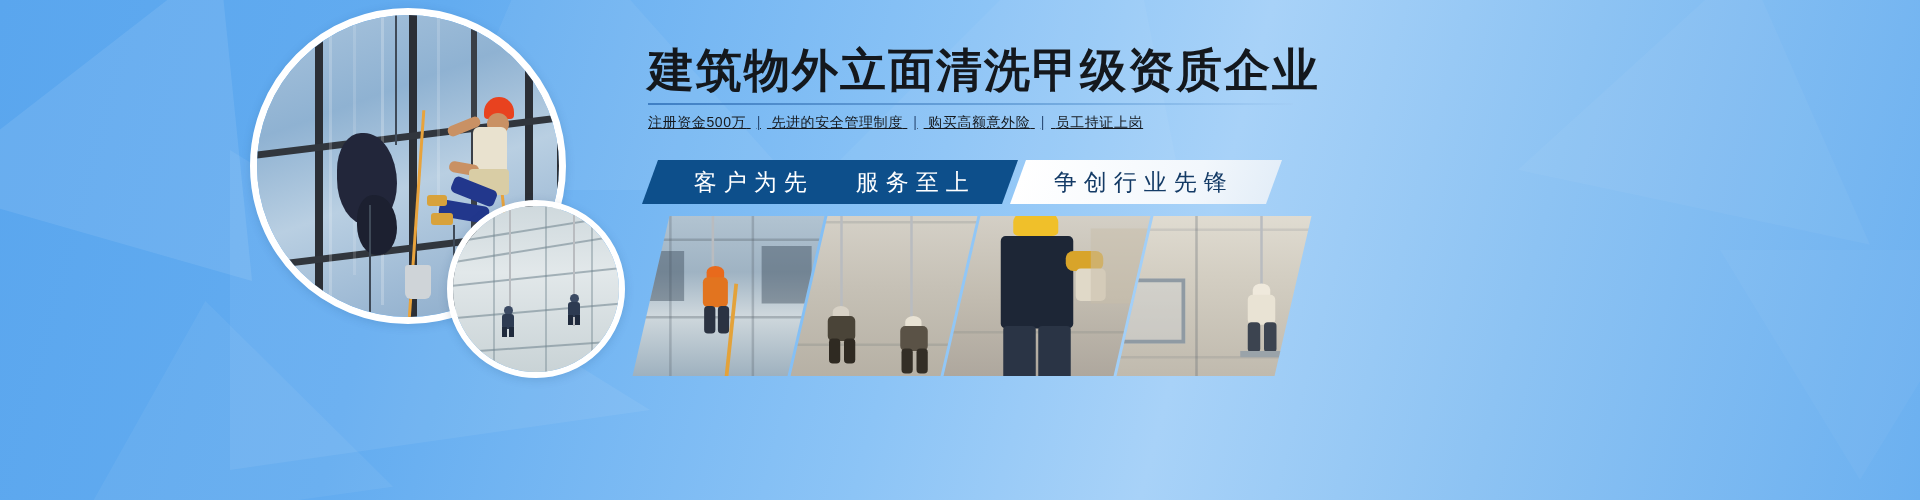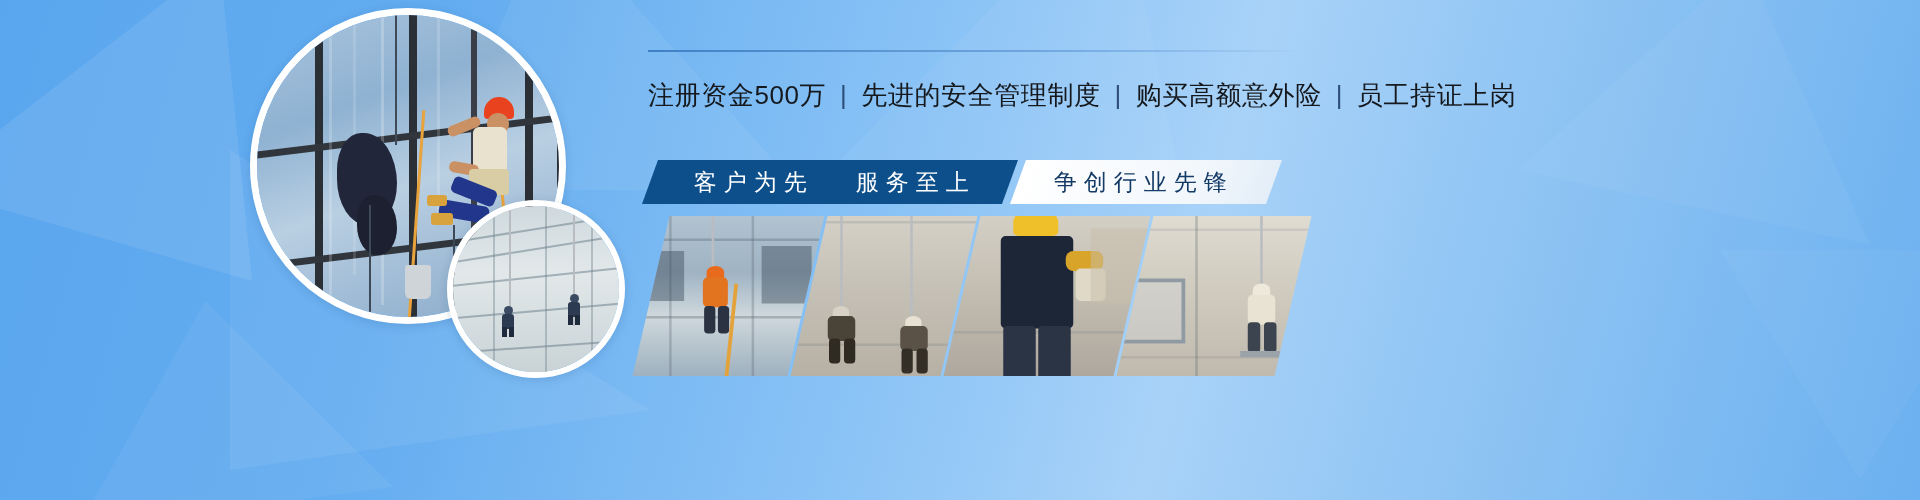--- a/index.html
+++ b/index.html
@@ -93,22 +93,22 @@
   .content{ position:absolute; left:648px; top:44px; width:1240px; }
   .title{
     font-size:46px; font-weight:bold; color:#14181d;
     letter-spacing:2px; line-height:1.16; white-space:nowrap;
   }
   .divider{
     margin-top:6px; width:645px; height:2px;
     background:linear-gradient(90deg,#3f7fc4 0%,#6fa7dd 60%,rgba(160,200,240,.25) 100%);
   }
   .subtitle{
-    margin-top:26px; font-size:26px; color:#15191e;
-    letter-spacing:.6px; white-space:nowrap;
+    margin-top:9px; font-size:14px; color:#15191e;
+    letter-spacing:.6px; white-space:nowrap;text-decoration:underline;
   }
   .subtitle .sep{ color:#2d4f7a; padding:0 6px; }
 
   
   .ribbon{ position:absolute; left:650px; top:160px; height:44px; display:flex; }
   .rib-dark{
     position:relative; height:44px; background:#0d4f8b;
     display:flex; align-items:center; padding:0 34px 0 44px;
     transform:skewX(-20deg);
   }
@@ -223,20 +223,21 @@
       <div class="mini-worker" style="left:114px; top:88px;">
         <div class="mw-head"></div>
           <div class="mw-body"></div>
         <div class="mw-leg" style="left:1px;"></div>
           <div class="mw-leg" style="left:8px;"></div>
       </div>
     </div>
   </div>
 
   <div class="content">
+    <div class="title">建筑物外立面清洗甲级资质企业</div>
     <div class="divider"></div>
     <div class="subtitle">
       <span>注册资金500万</span>
       <span class="sep">|</span>
       <span>先进的安全管理制度</span>
       <span class="sep">|</span>
       <span>购买高额意外险</span>
       <span class="sep">|</span>
       <span>员工持证上岗</span>
     </div>

